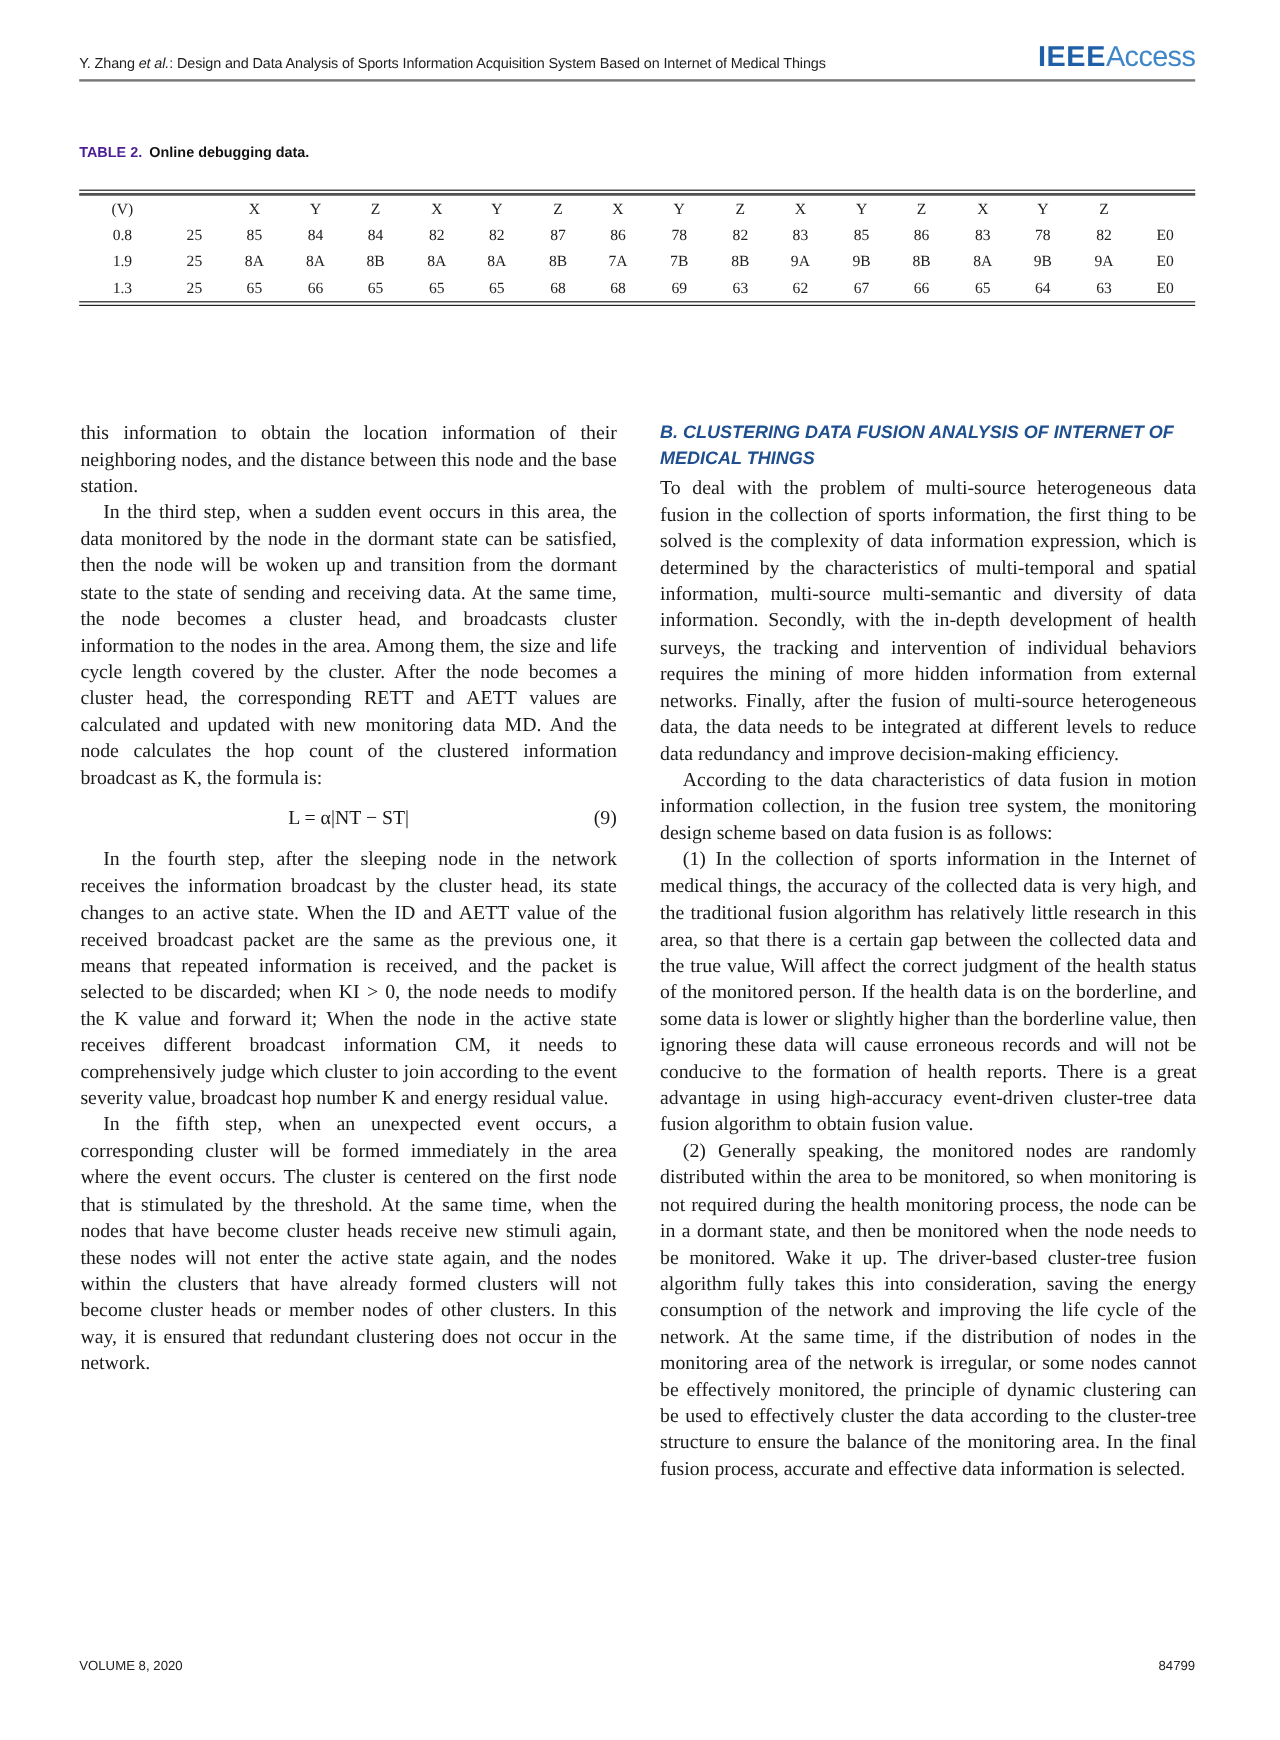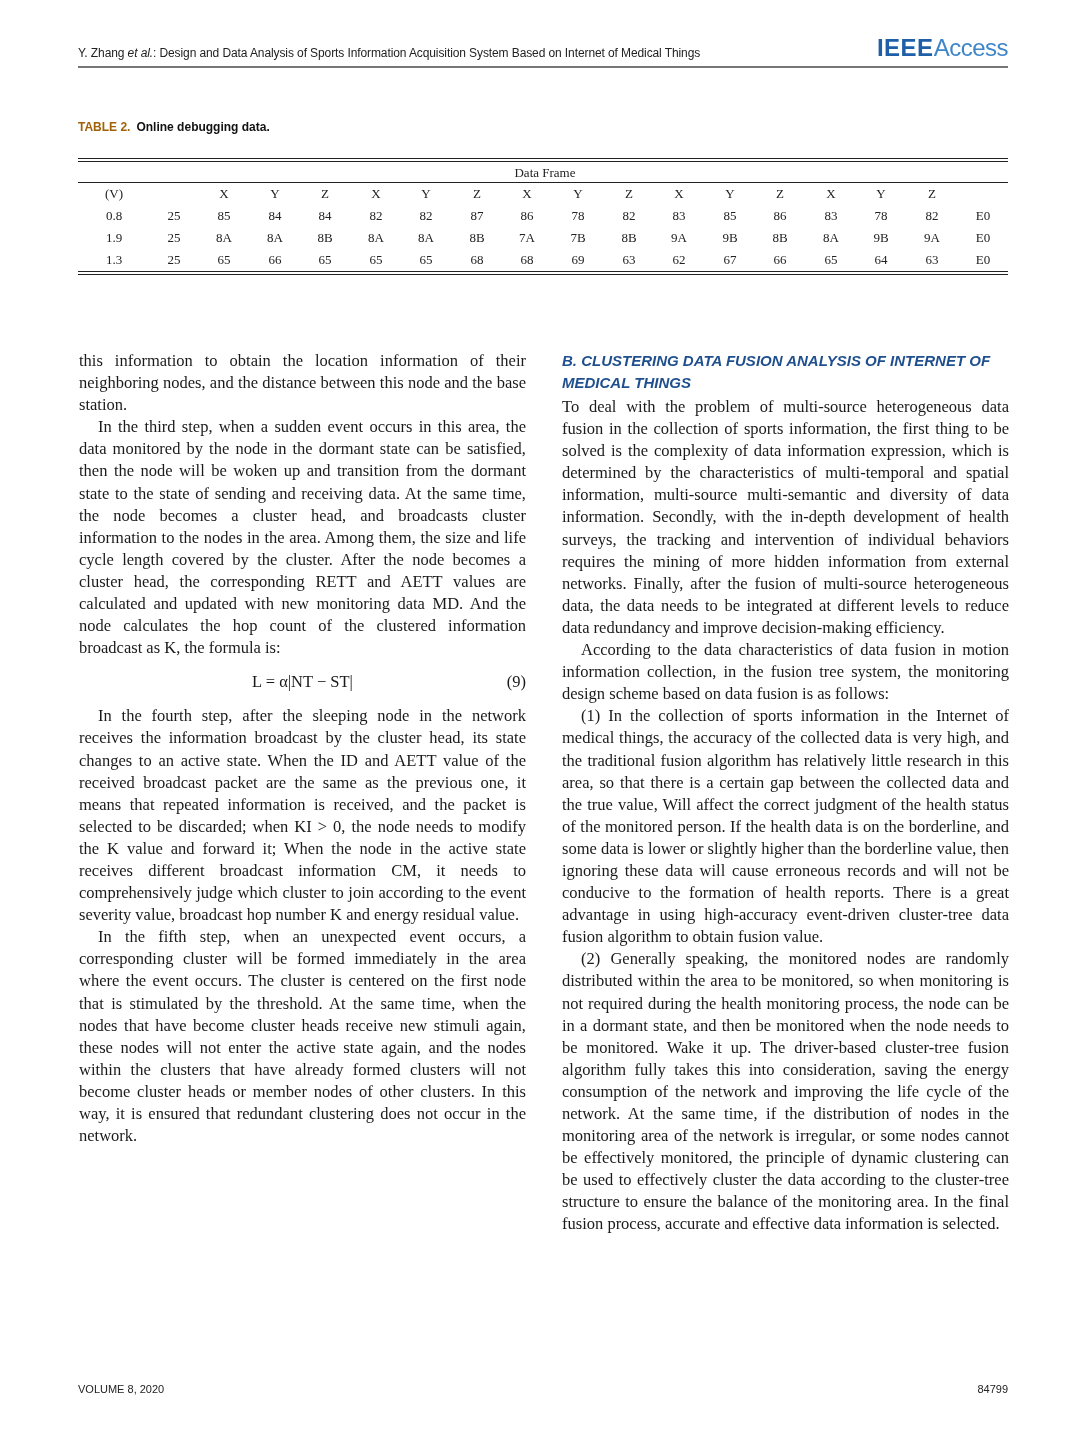--- a/index.html
+++ b/index.html
@@ -1,28 +1,28 @@
 <!DOCTYPE html>
 <html><head>
 <meta charset="utf-8">
 <style>
   html, body { margin: 0; padding: 0; background: #ffffff; }
   body { width: 1067px; height: 1450px; position: relative; color: #1a1a1a; }
-  .page { position: absolute; left: 12px; top: 0; width: 866px; height: 1450px; }
+  .page { position: absolute; left: 0; top: 0; width: 866px; height: 1450px; }
 
   .running-head { position: absolute; left: 66px; top: 44px; width: 930px; height: 26px; }
   .running-head .title { position: absolute; left: 0; top: 2px; font-family: "Liberation Sans", sans-serif; font-size: 12px; color: #222; letter-spacing: -0.1px; }
   .running-head .title i { font-style: italic; }
   .logo { position: absolute; right: 0; top: -10px; font-family: "Liberation Sans", sans-serif; font-size: 24px; line-height: 28px; white-space: nowrap; }
   .logo .ieee { font-weight: bold; color: #1f5fa8; letter-spacing: 0.5px; }
   .logo .access { font-style: normal; color: #3f86c9; font-weight: normal; letter-spacing: -0.5px; }
   .head-rule { position: absolute; left: 66px; top: 66px; width: 930px; height: 2px; background: #777; }
 
   .caption { position: absolute; left: 66px; top: 120px; font-family: "Liberation Sans", sans-serif; font-size: 12px; font-weight: bold; color: #111; }
-  .caption .label { color: #a16207; margin-right: 6px; }
+  .caption .label { color: #4c1d95; margin-right: 6px; }
 
   .tbl { position: absolute; left: 66px; top: 158px; width: 930px; font-family: "Liberation Serif", serif; font-size: 13px; color: #222; }
   .rule-double { height: 4px; border-top: 1.5px solid #222; border-bottom: 1px solid #222; box-sizing: border-box; }
   .rule-single { height: 0; border-top: 1px solid #222; }
   .tbl-row { position: relative; height: 22px; }
   .cell { position: absolute; top: 0; line-height: 22px; text-align: center; width: 40px; margin-left: -20px; white-space: nowrap; }
 
   .col { position: absolute; top: 350px; width: 447px; font-family: "Liberation Serif", serif; font-size: 16.5px; line-height: 22.1px; color: #1a1a1a; text-align: justify; }
   .col-left { left: 67px; }
   .col-right { left: 550px; }
@@ -47,23 +47,20 @@
     <div class="logo"><span class="ieee">IEEE</span><span class="access">Access</span></div>
   </div>
   <div class="head-rule"></div>
 
   <div class="caption">
     <span class="label">TABLE 2.</span><span>Online debugging data.</span>
   </div>
 
   <div class="tbl">
     <div class="rule-double"></div>
-    <div class="tbl-row" style="height:20px">
-      <div class="cell" style="left:467px;width:120px;margin-left:-60px;line-height:22px">Data Frame</div>
-    </div>
     <div class="rule-single" style="margin-left:0"></div>
     <div class="tbl-row">
       <div class="cell" style="left:36px">(V)</div>
       <div class="cell" style="left:146px">X</div>
       <div class="cell" style="left:197px">Y</div>
       <div class="cell" style="left:247px">Z</div>
       <div class="cell" style="left:298px">X</div>
       <div class="cell" style="left:348px">Y</div>
       <div class="cell" style="left:399px">Z</div>
       <div class="cell" style="left:449px">X</div>

